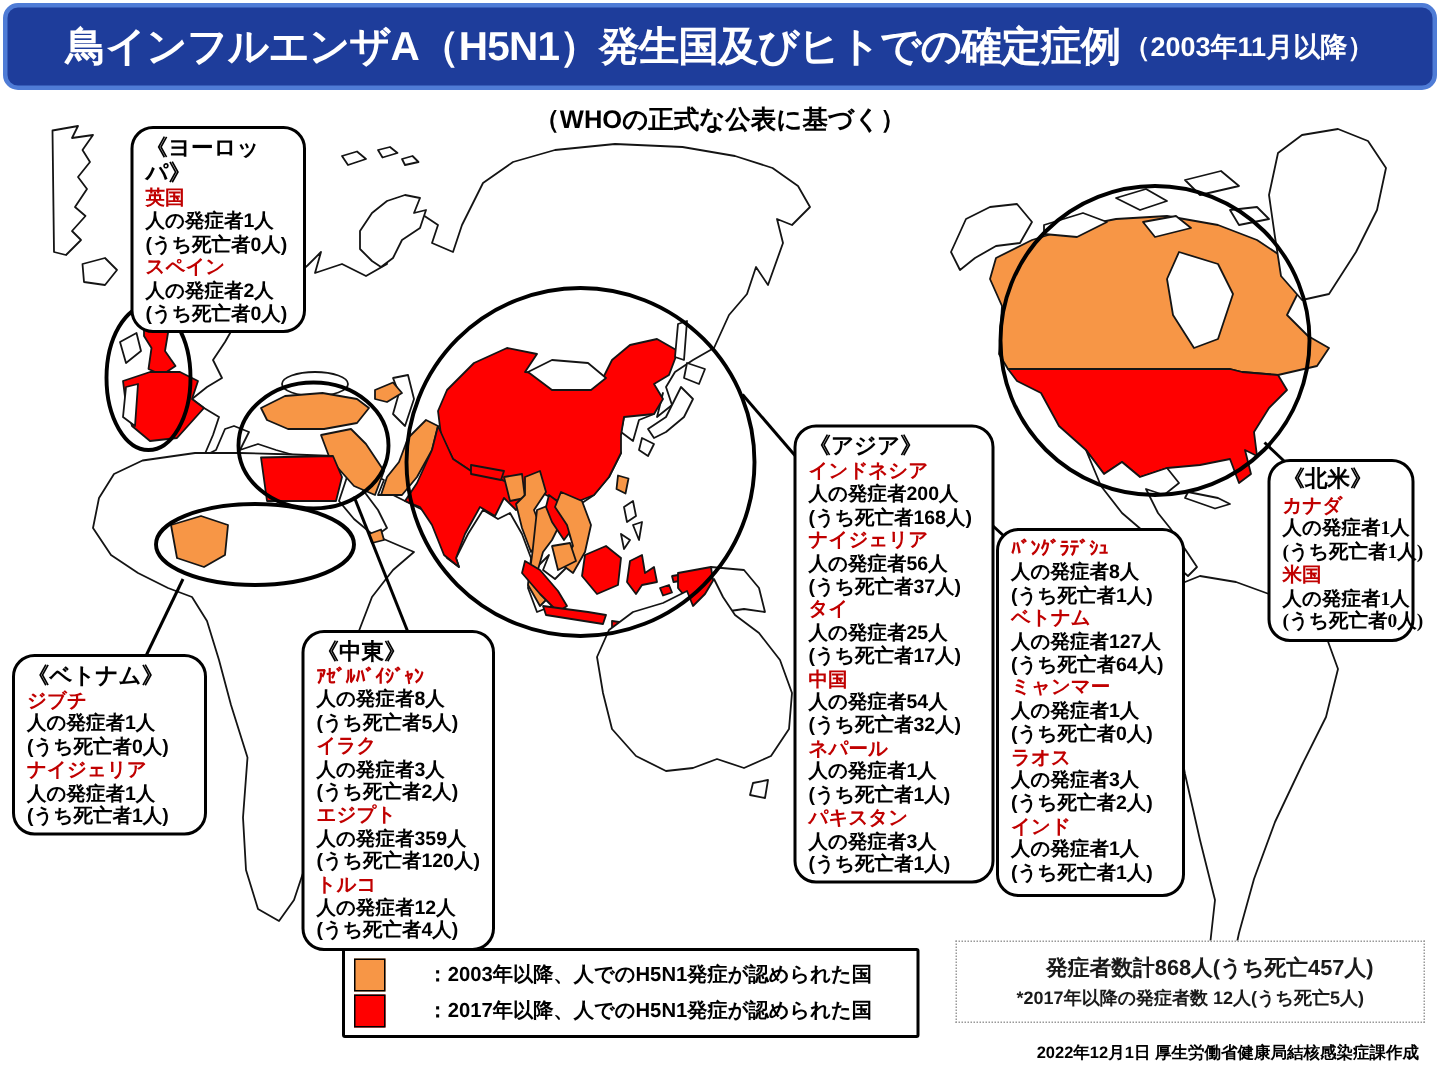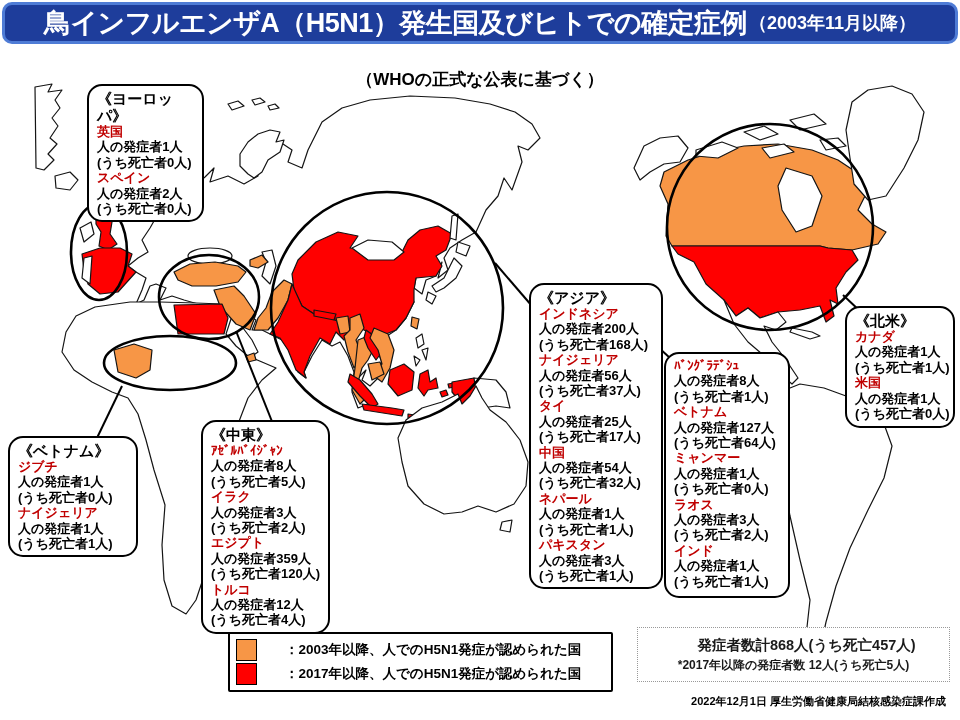--- a/index.html
+++ b/index.html
@@ -9,21 +9,21 @@
     --c-blue:#1E3D9B;
     --c-blue-border:#4F7CD6;
   }
   *{margin:0;padding:0;box-sizing:border-box;}
   html,body{background:#fff;}
   body{font-family:"Liberation Sans","DejaVu Sans",sans-serif;}
   .stage{position:relative;width:960px;height:720px;background:#fff;overflow:hidden;}
 
   
   .title-bar{
-    position:absolute;left:2px;top:2px;width:956px;height:42px;
+    position:absolute;left:2px;top:2px;width:956px;height:58px;
     background:var(--c-blue);
     border:3px solid var(--c-blue-border);
     border-radius:10px;
     display:flex;align-items:center;justify-content:center;
     white-space:nowrap;
   }
   .title-main{color:#fff;font-weight:bold;font-size:27px;letter-spacing:-0.5px;}
   .title-suffix{color:#fff;font-weight:bold;font-size:18px;margin-left:2px;text-align:right;}
 
   .subtitle{
@@ -233,21 +233,21 @@
       <div class="co-stat">人の発症者3人</div>
       <div class="co-stat">(うち死亡者2人)</div>
     </div>
     <div class="co-entry">
       <div class="co-country">インド</div>
       <div class="co-stat">人の発症者1人</div>
       <div class="co-stat">(うち死亡者1人)</div>
     </div>
   </div>
 
-  <div class="callout" style="left:845px;top:306px;width:110px;min-height:122px;">
+  <div class="callout" style="left:845px;top:306px;width:98px;min-height:122px;font-family:Liberation Serif, serif;">
     <div class="co-head">《北米》</div>
     <div class="co-entry">
       <div class="co-country">カナダ</div>
       <div class="co-stat">人の発症者1人</div>
       <div class="co-stat">(うち死亡者1人)</div>
     </div>
     <div class="co-entry">
       <div class="co-country">米国</div>
       <div class="co-stat">人の発症者1人</div>
       <div class="co-stat">(うち死亡者0人)</div>

